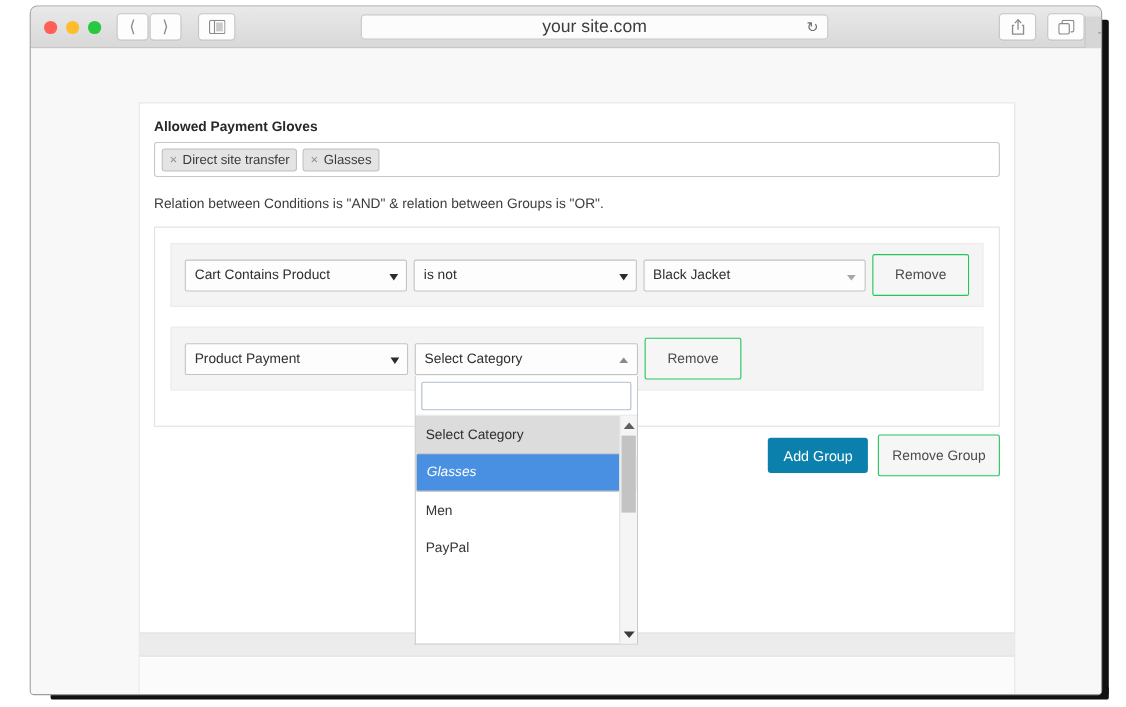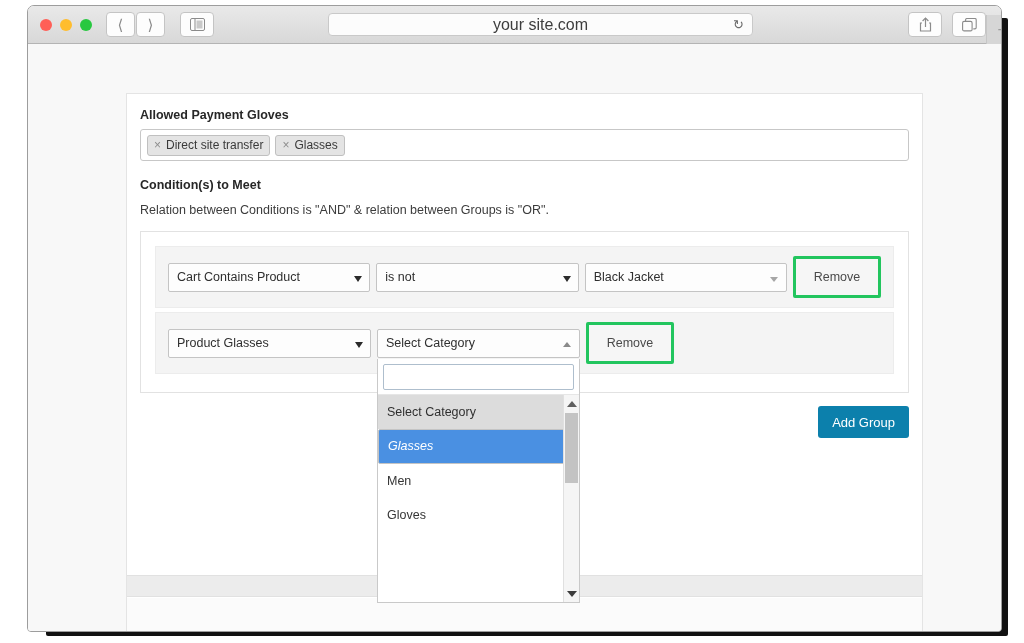--- a/index.html
+++ b/index.html
@@ -119,21 +119,21 @@
   .sub-label { font-size: 12.5px; font-weight: 700; color: #272727; margin-bottom: 11px; }
   .relation-note { font-size: 12.5px; color: #3c3c3c; margin-bottom: 14px; }
 
   .group-box {
     border: 1px solid #e2e2e2; background: #ffffff;
     padding: 14px; position: relative;
   }
   .cond-row {
     background: #f4f4f4; border: 1px solid #ececec;
     padding: 9px 12px; display: flex; align-items: center; gap: 6px;
-    margin-bottom: 4px; position: relative;
+    margin-bottom: 18px; position: relative;
   }
 
   .sel {
     height: 29px; background: #fdfdfd; border: 1px solid #c4c4c4; border-radius: 2px;
     display: flex; align-items: center; position: relative;
     font-size: 12.5px; color: #2f2f2f; padding: 0 22px 0 8px;
   }
   .sel.w1 { width: 203px; }
   .sel.w2 { width: 203px; flex: 1 1 auto; }
   .sel.w3 { width: 203px; text-align: right; }
@@ -151,21 +151,21 @@
   }
   .caret-up {
     position: absolute; right: 8px; top: 12px;
     width: 0; height: 0;
     border-left: 4px solid transparent; border-right: 4px solid transparent;
     border-bottom: 5px solid #8a8a8a;
   }
 
   .btn-plain {
     height: 29px; min-width: 88px; padding: 18px 12px;
-    background: #f6f6f6; border: 3px solid #22c55e; border-radius: 2px;
+    background: #f6f6f6; border: 1px solid #22c55e; border-radius: 2px;
     font-size: 12.5px; color: #4a4a4a;
     display: flex; align-items: center; justify-content: center;
     font-family: "Liberation Sans", sans-serif;
   }
 
   .btn-blue {
     height: 32px; padding: 0 14px; background: #0c80ac; border: none; border-radius: 3px;
     color: #ffffff; font-size: 13px;
     display: inline-flex; align-items: center; justify-content: center;
     font-family: "Liberation Sans", sans-serif;
@@ -288,21 +288,20 @@
             <span class="token">
               <span class="x">×</span>
               <span>Direct site transfer</span>
             </span>
             <span class="token">
               <span class="x">×</span>
               <span>Glasses</span>
             </span>
           </div>
 
-          <div class="sub-label">Condition(s) to Meet</div>
           <div class="relation-note">Relation between Conditions is "AND" &amp; relation between Groups is "OR".</div>
 
           <div class="group-box">
 
             <div class="cond-row">
               <div class="sel w1">
                 <span>Cart Contains Product</span>
                 <span class="caret-dark"></span>
               </div>
               <div class="sel w2">
@@ -311,55 +310,56 @@
               </div>
               <div class="sel w3">
                 <span>Black Jacket</span>
                 <span class="caret-light"></span>
               </div>
               <div class="btn-plain">Remove</div>
             </div>
 
             <div class="cond-row">
               <div class="sel w1">
-                <span>Product Glasses</span>
+                <span>Product Payment</span>
                 <span class="caret-dark"></span>
               </div>
 
               <div style="position:relative;">
                 <div class="sel w3">
                   <span>Select Category</span>
                   <span class="caret-up"></span>
                 </div>
 
                 <div class="dropdown">
                   <div class="dd-search-wrap">
                     <input class="dd-search" type="text" value="" placeholder="" style="">
                   </div>
                   <div class="dd-list">
                     <div class="dd-opt grey">Select Category</div>
                     <div class="dd-opt sel">Glasses</div>
                     <div class="dd-opt">Men</div>
-                    <div class="dd-opt">Gloves</div>
+                    <div class="dd-opt">PayPal</div>
 
                     <div class="dd-scroll">
                       <div class="dd-arrow-up"></div>
                       <div class="dd-thumb"></div>
                       <div class="dd-arrow-dn"></div>
                     </div>
                   </div>
                 </div>
               </div>
 
               <div class="btn-plain">Remove</div>
             </div>
 
 
             <div class="group-actions">
               <span class="btn-blue">Add Group</span>
+              <span class="btn-plain">Remove Group</span>
             </div>
           </div>
 
         </div>
 
         <div class="strip-grey"></div>
         <div class="strip-a"></div>
 
       </div>
 

